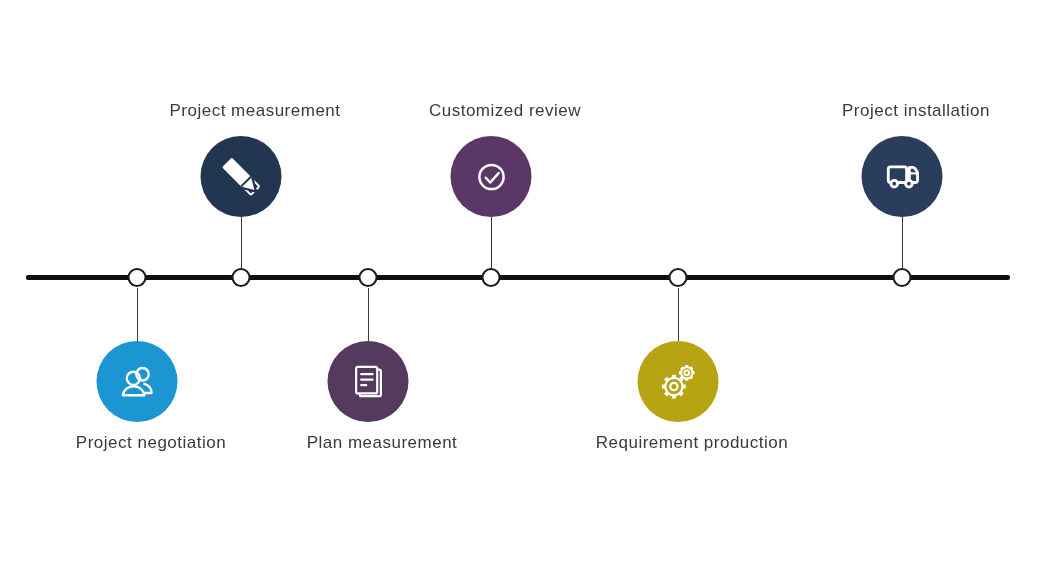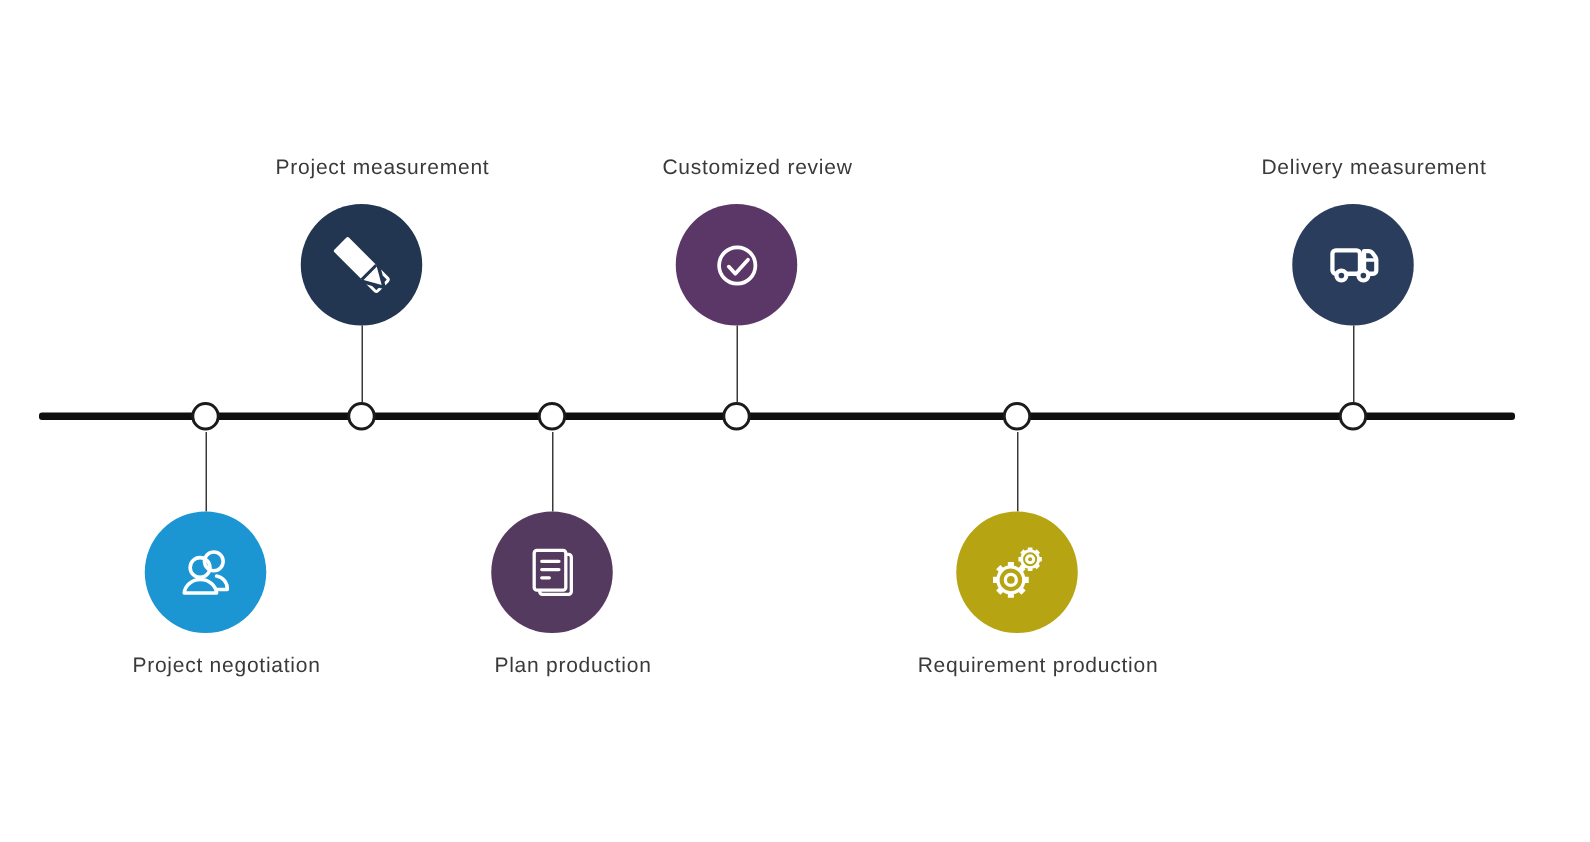--- a/index.html
+++ b/index.html
@@ -56,21 +56,21 @@
     justify-content: center;
   }
   .above .bubble { top: 136px; }
   .below .bubble { top: 341px; }
   .bubble svg { display: block; }
   .label {
     position: absolute;
     left: 0;
     transform: translateX(-50%);
     white-space: nowrap;
-    font-size: 14px;
+    font-size: 17px;
     letter-spacing: 0.5px;
     line-height: 22px;
     padding-left: 28px;
   }
   .above .label { top: 100px; }
   .below .label { top: 432px; }
 </style>
 </head>
 <body>
 
@@ -114,21 +114,21 @@
   <div class="step below" style="left:368px">
     <div class="connector" style="background: rgb(58, 58, 58);"></div>
     <div class="node" style="background: rgb(255, 255, 255); border-color: rgb(27, 27, 27);"></div>
     <div class="bubble" style="background: rgb(85, 58, 96); color: rgb(85, 58, 96);">
       <svg width="44" height="44" viewBox="0 0 48 48">
         <rect x="14.5" y="10.5" width="23" height="29" rx="2" fill="none" stroke="#fff" stroke-width="2.4"></rect>
         <rect x="10.5" y="7.5" width="23" height="29" rx="2" fill="currentColor" stroke="#fff" stroke-width="2.4"></rect>
         <path d="M16 15.5 h12.5 M16 21.5 h12.5 M16 27.5 h5.5" stroke="#fff" stroke-width="2.4" stroke-linecap="round" fill="none"></path>
       </svg>
     </div>
-    <div class="label">Plan production</div>
+    <div class="label">Plan measurement</div>
   </div>
 
   <div class="step above" style="left:491px">
     <div class="connector" style="background: rgb(58, 58, 58);"></div>
     <div class="node" style="background: rgb(255, 255, 255); border-color: rgb(27, 27, 27);"></div>
     <div class="bubble" style="background: rgb(91, 55, 104); color: rgb(91, 55, 104);">
       <svg width="44" height="44" viewBox="0 0 48 48" fill="none" stroke="#fff" stroke-width="2.7" stroke-linecap="round" stroke-linejoin="round">
         <circle cx="24" cy="24" r="13.2"></circle>
         <path d="M17.8 24.8 l4.8 5.2 l9.2 -10.2"></path>
       </svg>
@@ -159,16 +159,16 @@
     <div class="node" style="background: rgb(255, 255, 255); border-color: rgb(27, 27, 27);"></div>
     <div class="bubble" style="background: rgb(43, 61, 92); color: rgb(43, 61, 92);">
       <svg width="44" height="44" viewBox="0 0 48 48">
         <rect x="8.5" y="13" width="20" height="17" rx="2.5" fill="none" stroke="#fff" stroke-width="3.1"></rect>
         <path d="M31.5 13.5 h3.6 c1 0 1.95 .5 2.55 1.33 l2.1 2.95 c.42 .58 .65 1.28 .65 2 V27.7 a2.3 2.3 0 0 1 -2.3 2.3 h-6.6 z" fill="none" stroke="#fff" stroke-width="3.1" stroke-linejoin="round"></path>
         <path d="M31.5 20 h8.6" stroke="#fff" stroke-width="2.4"></path>
         <circle cx="15" cy="31.3" r="3.6" fill="currentColor" stroke="#fff" stroke-width="3.1"></circle>
         <circle cx="31" cy="31.3" r="3.6" fill="currentColor" stroke="#fff" stroke-width="3.1"></circle>
       </svg>
     </div>
-    <div class="label">Delivery measurement</div>
+    <div class="label">Project installation</div>
   </div>
 
 </div>
 
 </body></html>

